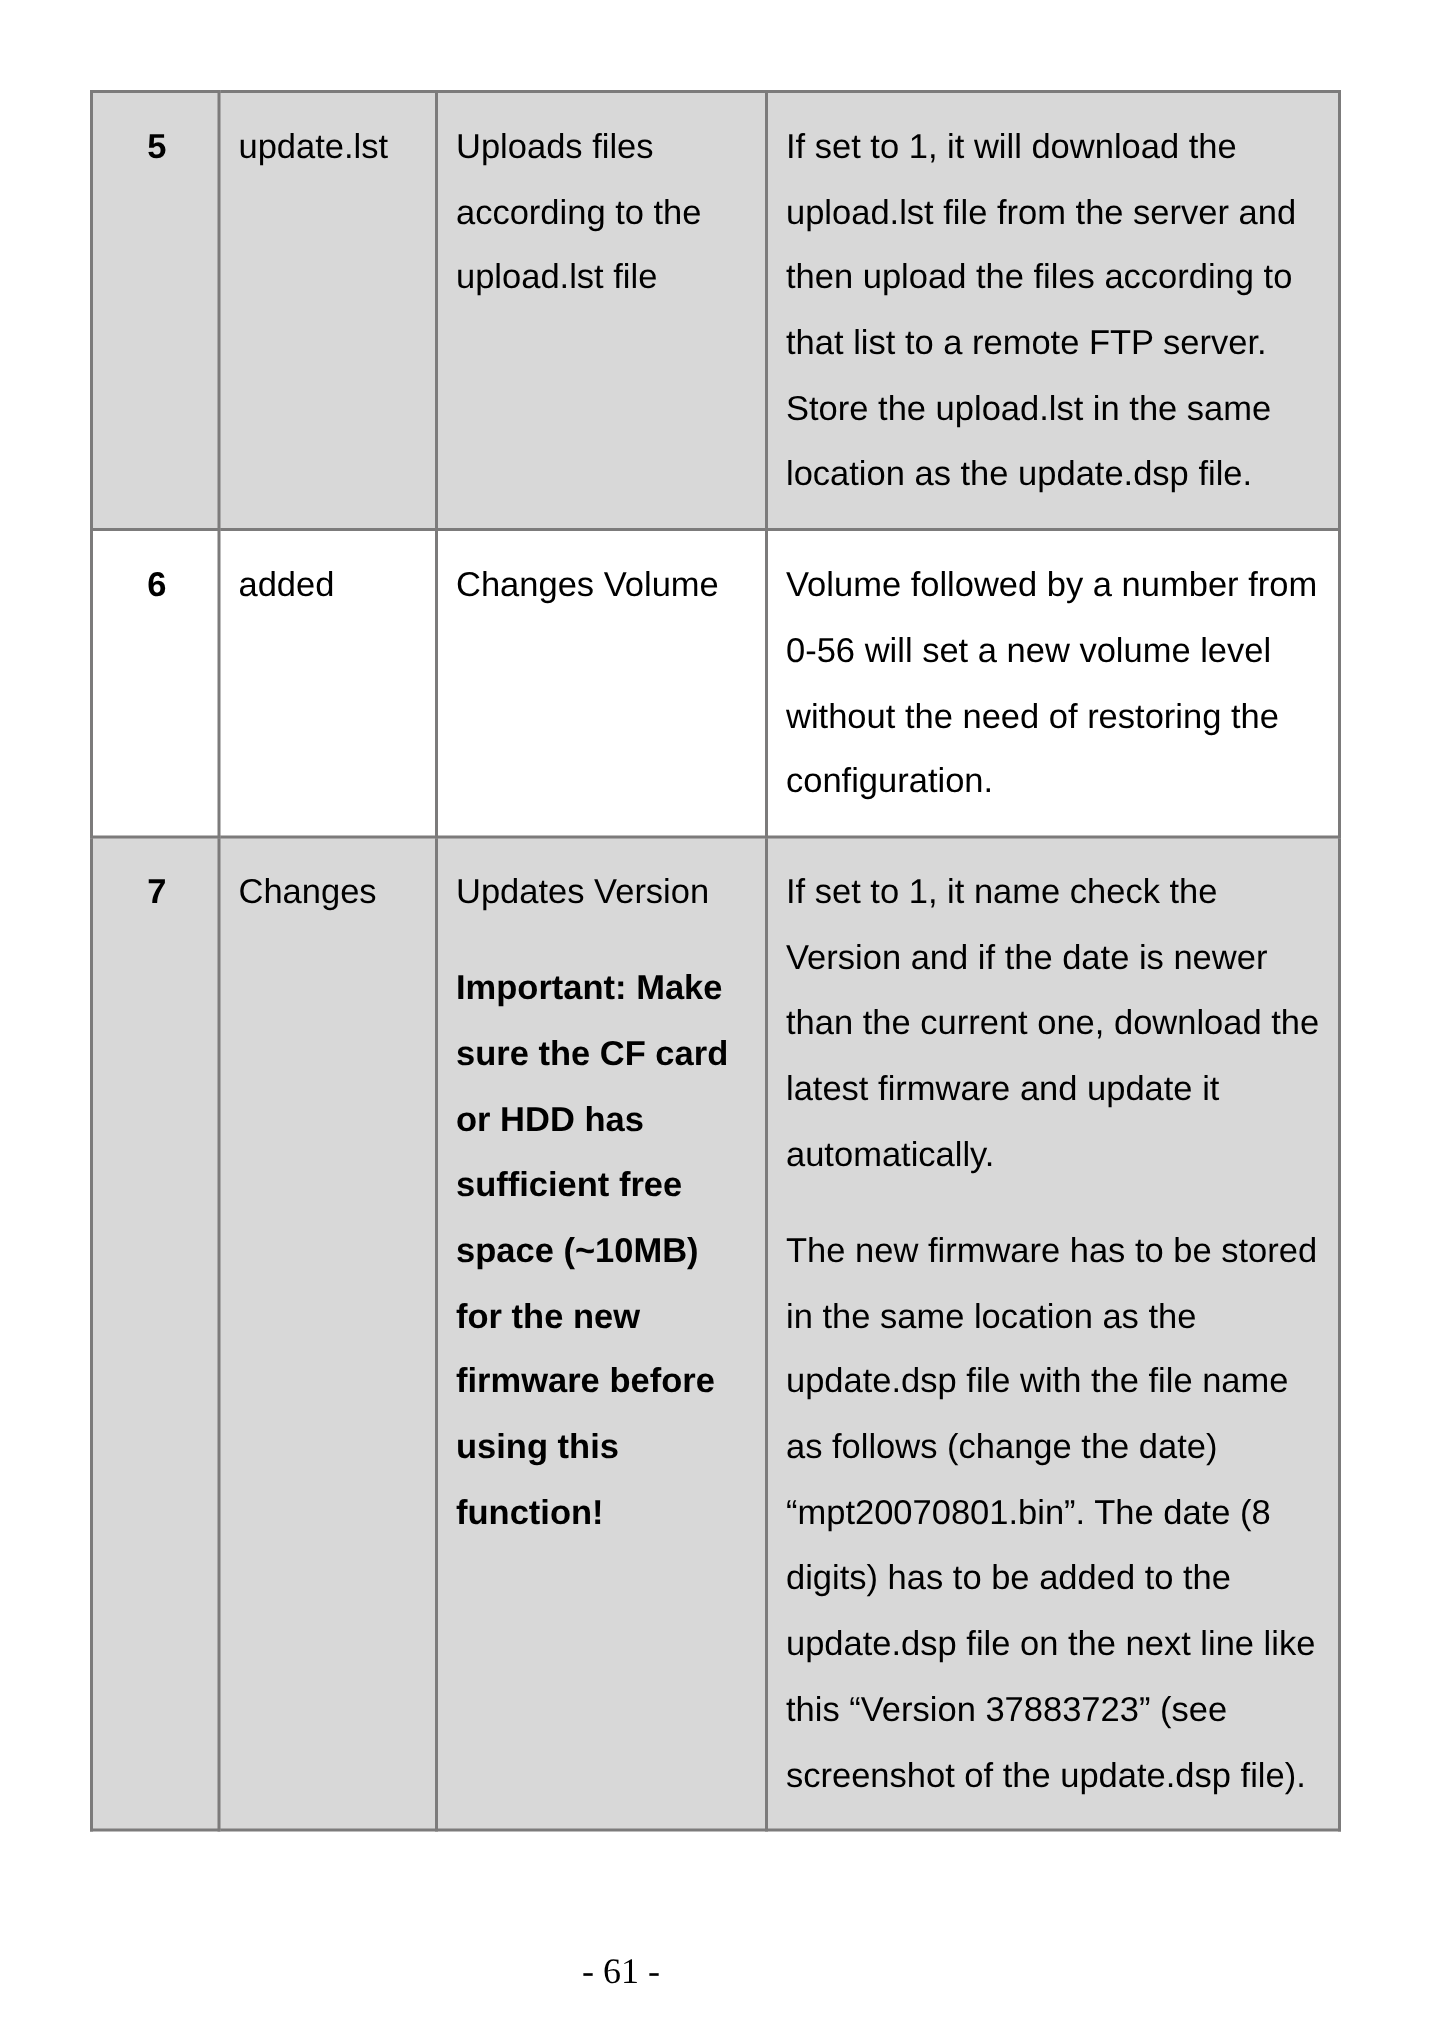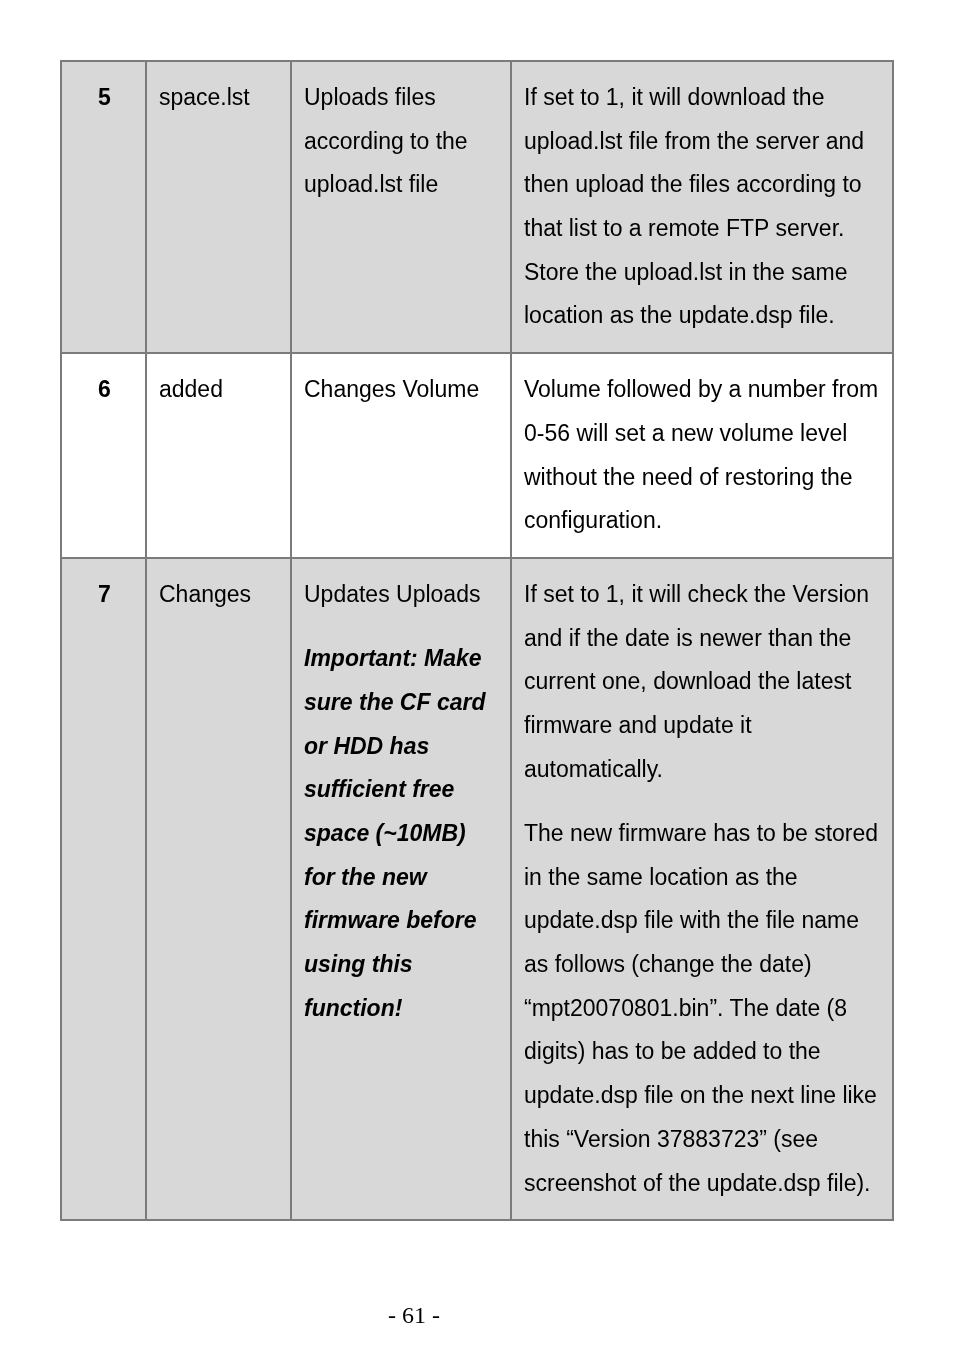--- a/index.html
+++ b/index.html
@@ -31,21 +31,21 @@
     line-height: 1.9;
     color: #000000;
   }
   td.num {
     text-align: center;
     font-weight: bold;
   }
   tr.shaded td {
     background: #d8d8d8;
   }
-  .b { font-weight: bold; font-style: italic; }
+  .b { font-weight: bold; }
   .spacer { height: 0.9em; }
   .footer {
     position: absolute;
     bottom: 26px;
     width: 828px;
     text-align: center;
     font-family: "Times New Roman", Times, serif;
     font-size: 24px;
     color: #000;
   }
@@ -57,40 +57,40 @@
   <table>
     <colgroup>
       <col class="c1">
         <col class="c2">
         <col class="c3">
         <col class="c4">
     </colgroup>
     <tbody>
       <tr class="shaded">
         <td class="num">5</td>
-        <td>space.lst</td>
+        <td>update.lst</td>
         <td>Uploads files according to the upload.lst file</td>
         <td>If set to 1, it will download the upload.lst file from the server and then upload the files according to that list to a remote FTP server. Store the upload.lst in the same location as the update.dsp file.</td>
       </tr>
       <tr>
         <td class="num">6</td>
         <td>added</td>
         <td>Changes Volume</td>
         <td>Volume followed by a number from 0-56 will set a new volume level without the need of restoring the configuration.</td>
       </tr>
       <tr class="shaded">
         <td class="num">7</td>
         <td>Changes</td>
         <td>
-          <span>Updates Uploads</span>
+          <span>Updates Version</span>
           <div class="spacer"></div>
           <span class="b">Important: Make sure the CF card or HDD has sufficient free space (~10MB) for the new firmware before using this function!</span>
         </td>
         <td>
-          <span>If set to 1, it will check the Version and if the date is newer than the current one, download the latest firmware and update it automatically.</span>
+          <span>If set to 1, it name check the Version and if the date is newer than the current one, download the latest firmware and update it automatically.</span>
           <div class="spacer"></div>
           <span>The new firmware has to be stored in the same location as the update.dsp file with the file name as follows (change the date) “mpt20070801.bin”. The date (8 digits) has to be added to the update.dsp file on the next line like this “Version 37883723” (see screenshot of the update.dsp file).</span>
         </td>
       </tr>
     </tbody>
   </table>
 </div>
 
 <div class="footer">- 61 -</div>
 

